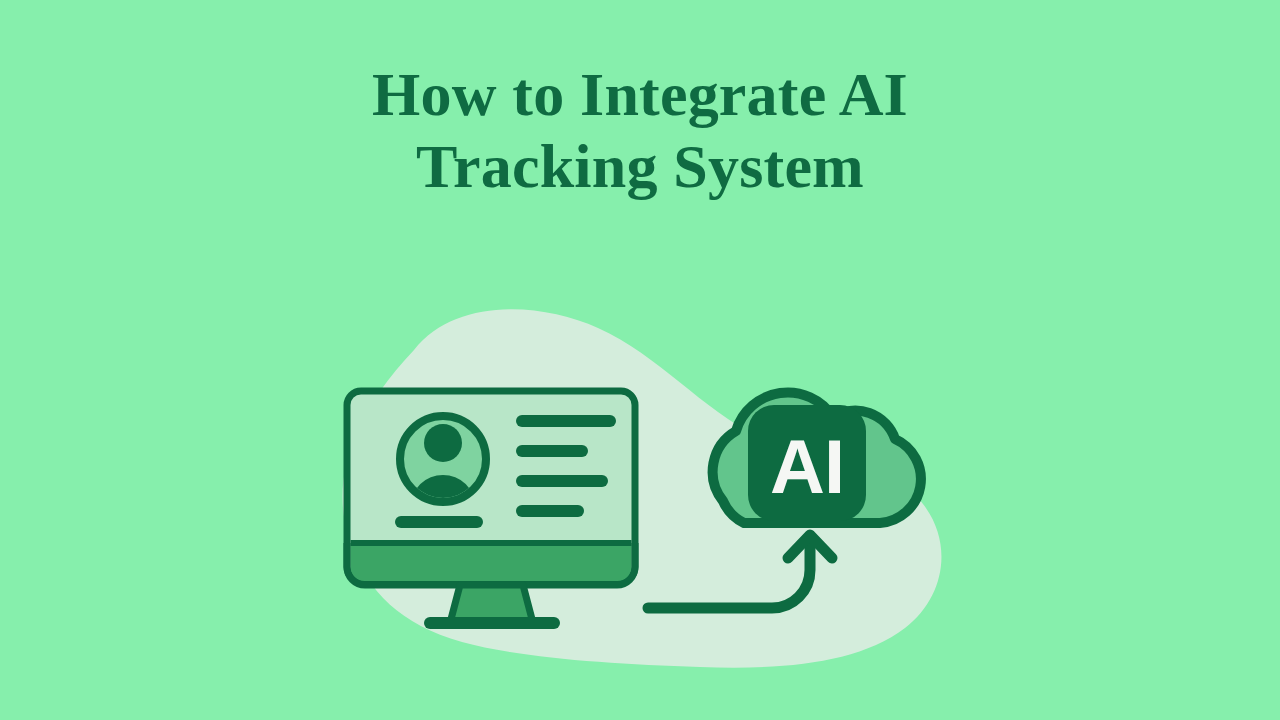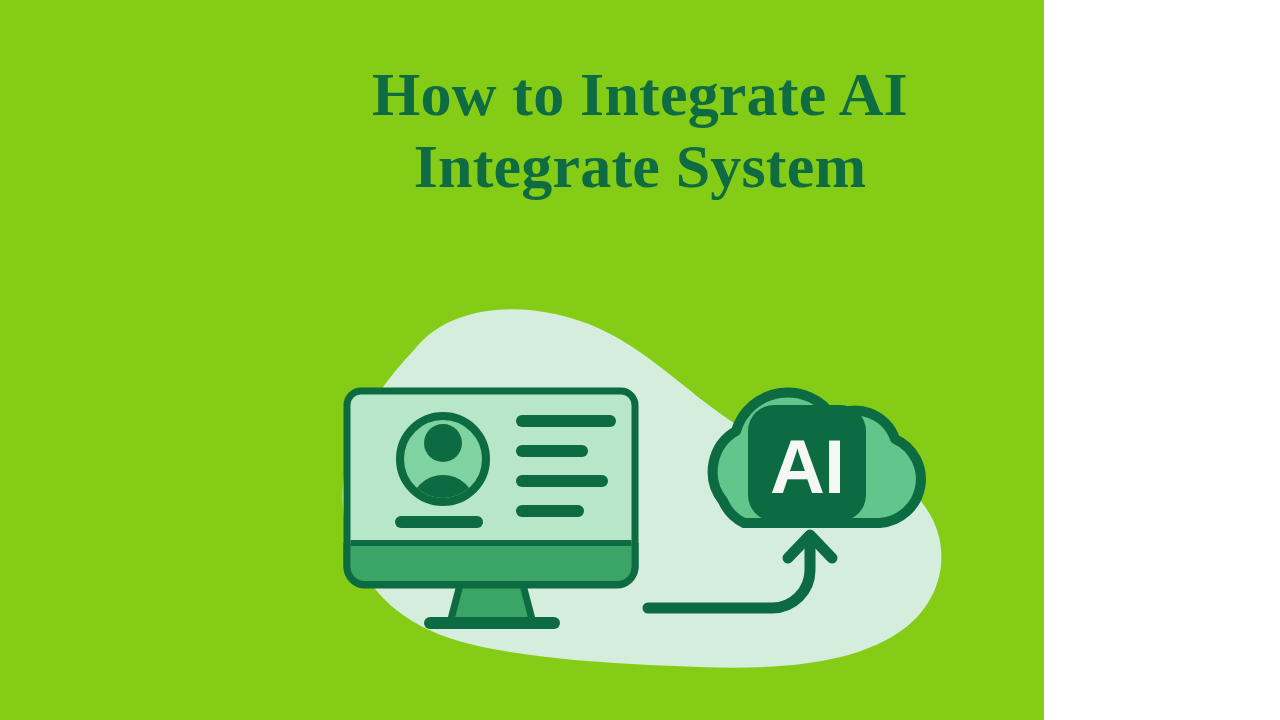--- a/index.html
+++ b/index.html
@@ -8,23 +8,23 @@
     padding: 0;
   }
   body {
     width: 1280px;
     height: 720px;
     overflow: hidden;
     font-family: "Liberation Sans", sans-serif;
   }
   #poster {
     position: relative;
-    width: 1044px;
+    width: 1280px;
     height: 720px;
-    background: #84cc16;
+    background: #86efac;
     overflow: hidden;
   }
   #title-block {
     position: absolute;
     left: 0;
     top: 58px;
     width: 1280px;
     text-align: center;
   }
   .title-line {
@@ -51,21 +51,21 @@
     letter-spacing: -1px;
   }
 </style>
 </head>
 <body>
 
 <div id="poster">
 
   <div id="title-block">
     <div class="title-line">How to Integrate AI</div>
-    <div class="title-line">Integrate System</div>
+    <div class="title-line">Tracking System</div>
   </div>
 
   <svg id="illustration" viewBox="0 0 1280 400" width="1280" height="400">
 
     <path fill="#D4EDDC" d="M414,60
              C455,8 540,12 598,38
              C660,66 700,118 760,148
              C818,178 880,170 915,205
              C955,245 948,305 905,338
              C858,374 780,380 700,377

